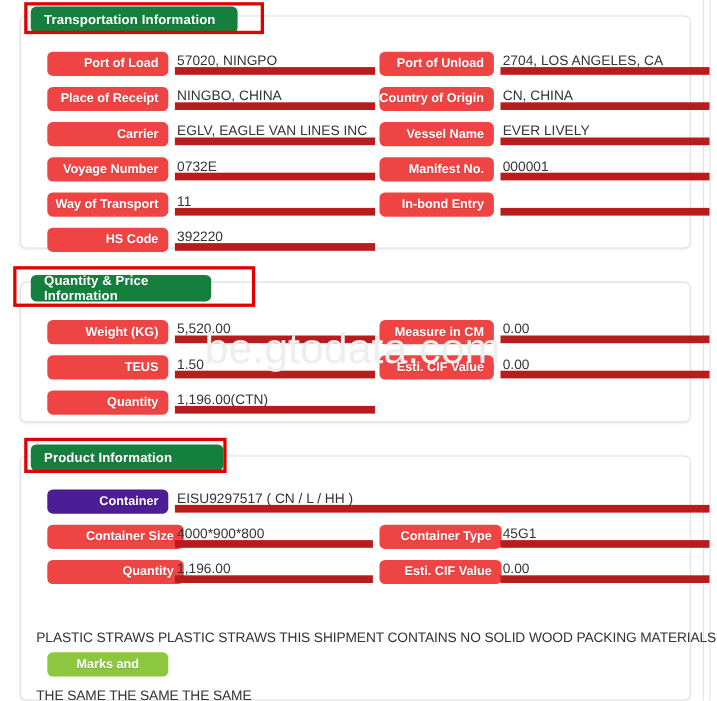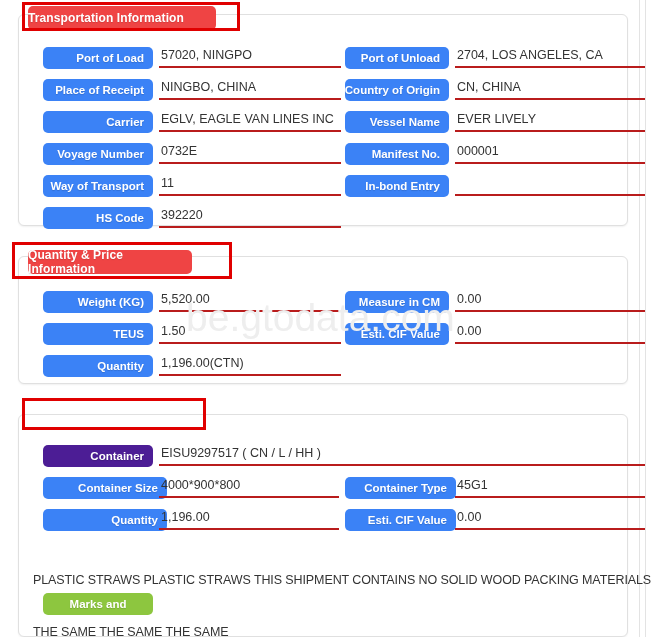--- a/index.html
+++ b/index.html
@@ -44,28 +44,29 @@
     box-sizing: border-box;
   }
   .panel-transport { top: 14px;  height: 212px; }
   .panel-quantity  { top: 256px; height: 128px; }
   .panel-product   { top: 414px; height: 223px; }
 
   
   .section-tab {
     position: absolute;
     height: 24px;
-    background: #ef4444;
+    background: #15803d;
     border-radius: 5px;
     color: #ffffff;
     font-size: 12px;
     font-weight: bold;
     letter-spacing: 0.1px;
     display: flex;
     align-items: center;
+    padding-left: 12px;
     box-sizing: border-box;
     text-shadow: 0 1px 1px rgba(0,0,0,0.12);
     z-index: 6;
   }
   .tab-transport { left: 28px;  top: 6px;   width: 188px; }
   .tab-quantity  { left: 28px;  top: 250px; width: 164px; }
   .tab-product   { left: 28px;  top: 404px; width: 175px; }
 
   
   .redbox {
@@ -81,39 +82,39 @@
 
   
   .field {
     position: absolute;
     height: 22px;
   }
   .pill {
     position: absolute;
     left: 0; top: 0;
     height: 22px;
-    background: #3b82f6;
+    background: #ef4444;
     border-radius: 5px;
     color: #ffffff;
     font-size: 11.5px;
     font-weight: bold;
     display: flex;
     align-items: center;
     justify-content: flex-end;
     padding-right: 9px;
     box-sizing: border-box;
     text-shadow: 0 1px 1px rgba(0,0,0,0.15);
     white-space: nowrap;
   }
   .pill.orange { background: #4c1d95; }
   .val {
     position: absolute;
     top: 0;
     height: 21px;
-    border-bottom: 2px solid #b91c1c;
+    border-bottom: 7px solid #b91c1c;
     font-size: 12.5px;
     color: #333333;
     display: flex;
     align-items: flex-start;
     padding-left: 2px;
     box-sizing: border-box;
     white-space: nowrap;
     line-height: 16px;
   }
 
@@ -282,20 +283,21 @@
     </div>
 
     <div class="body-text" style="left:14px; top:158px">PLASTIC STRAWS PLASTIC STRAWS THIS SHIPMENT CONTAINS NO SOLID WOOD PACKING MATERIALS.</div>
 
     <div class="tag-green" style="left:24px; top:178px; width:110px">Marks and</div>
     <div class="body-text" style="left:14px; top:210px">THE SAME THE SAME THE SAME</div>
   </div>
 
   <div class="section-tab tab-transport">Transportation Information</div>
   <div class="section-tab tab-quantity">Quantity &amp; Price Information</div>
+  <div class="section-tab tab-product">Product Information</div>
 
   <div class="watermark">be.gtodata.com</div>
 
   <div class="redbox redbox-1"></div>
   <div class="redbox redbox-2"></div>
   <div class="redbox redbox-3"></div>
 
 </div>
 
 </body></html>

